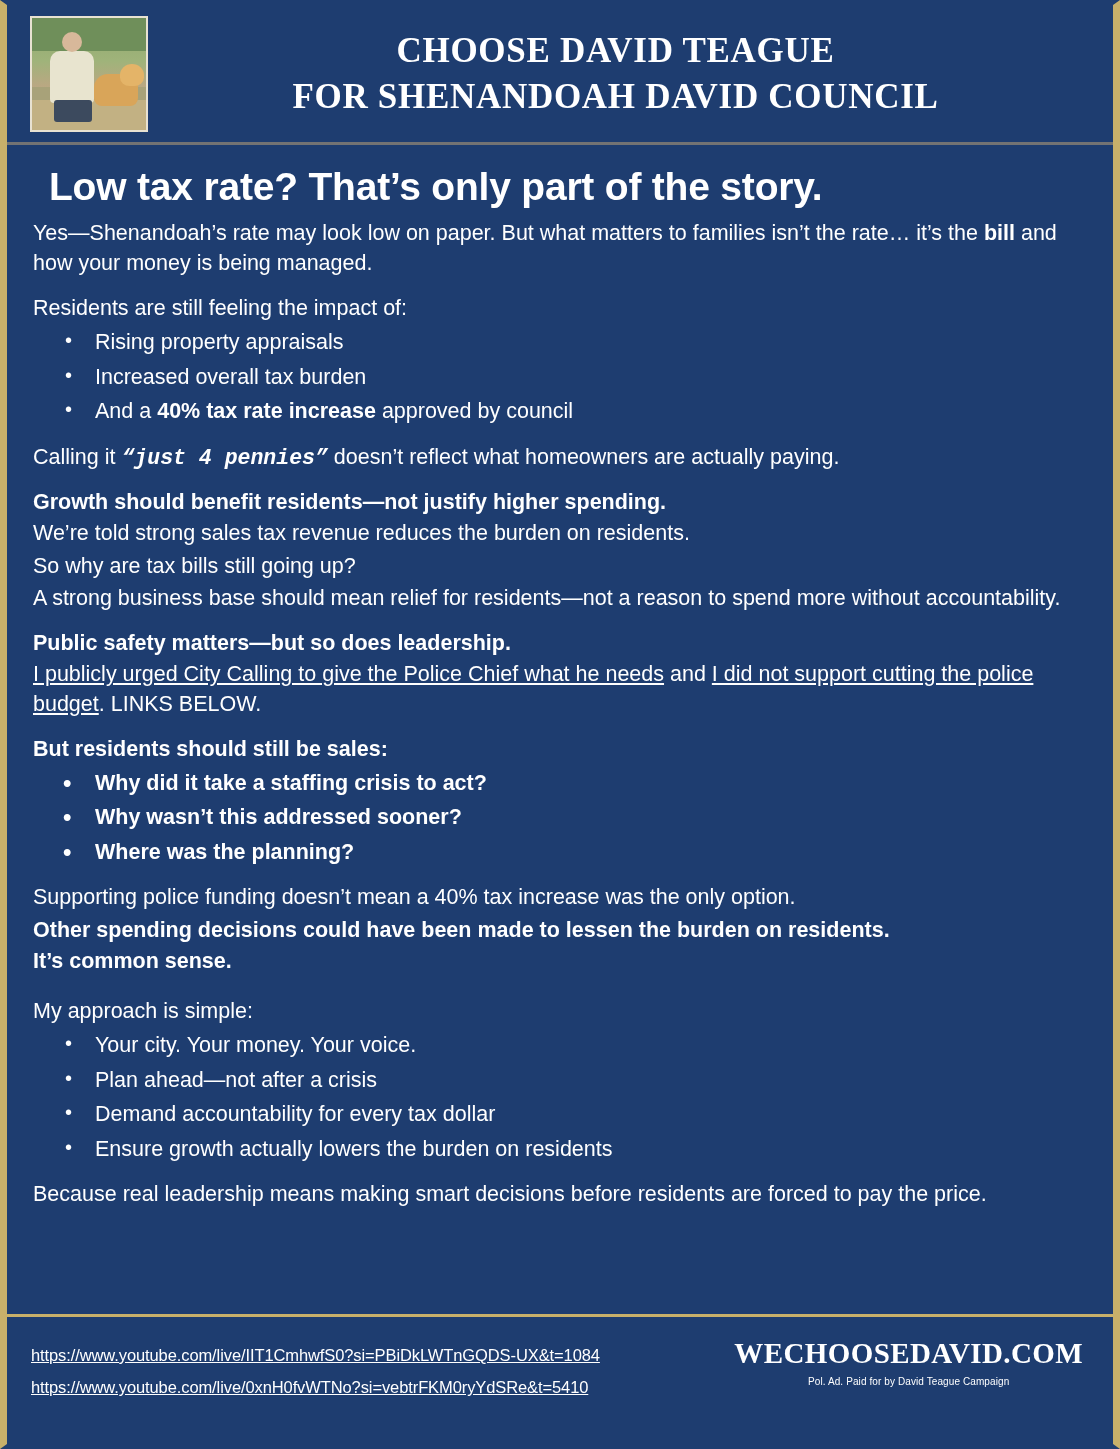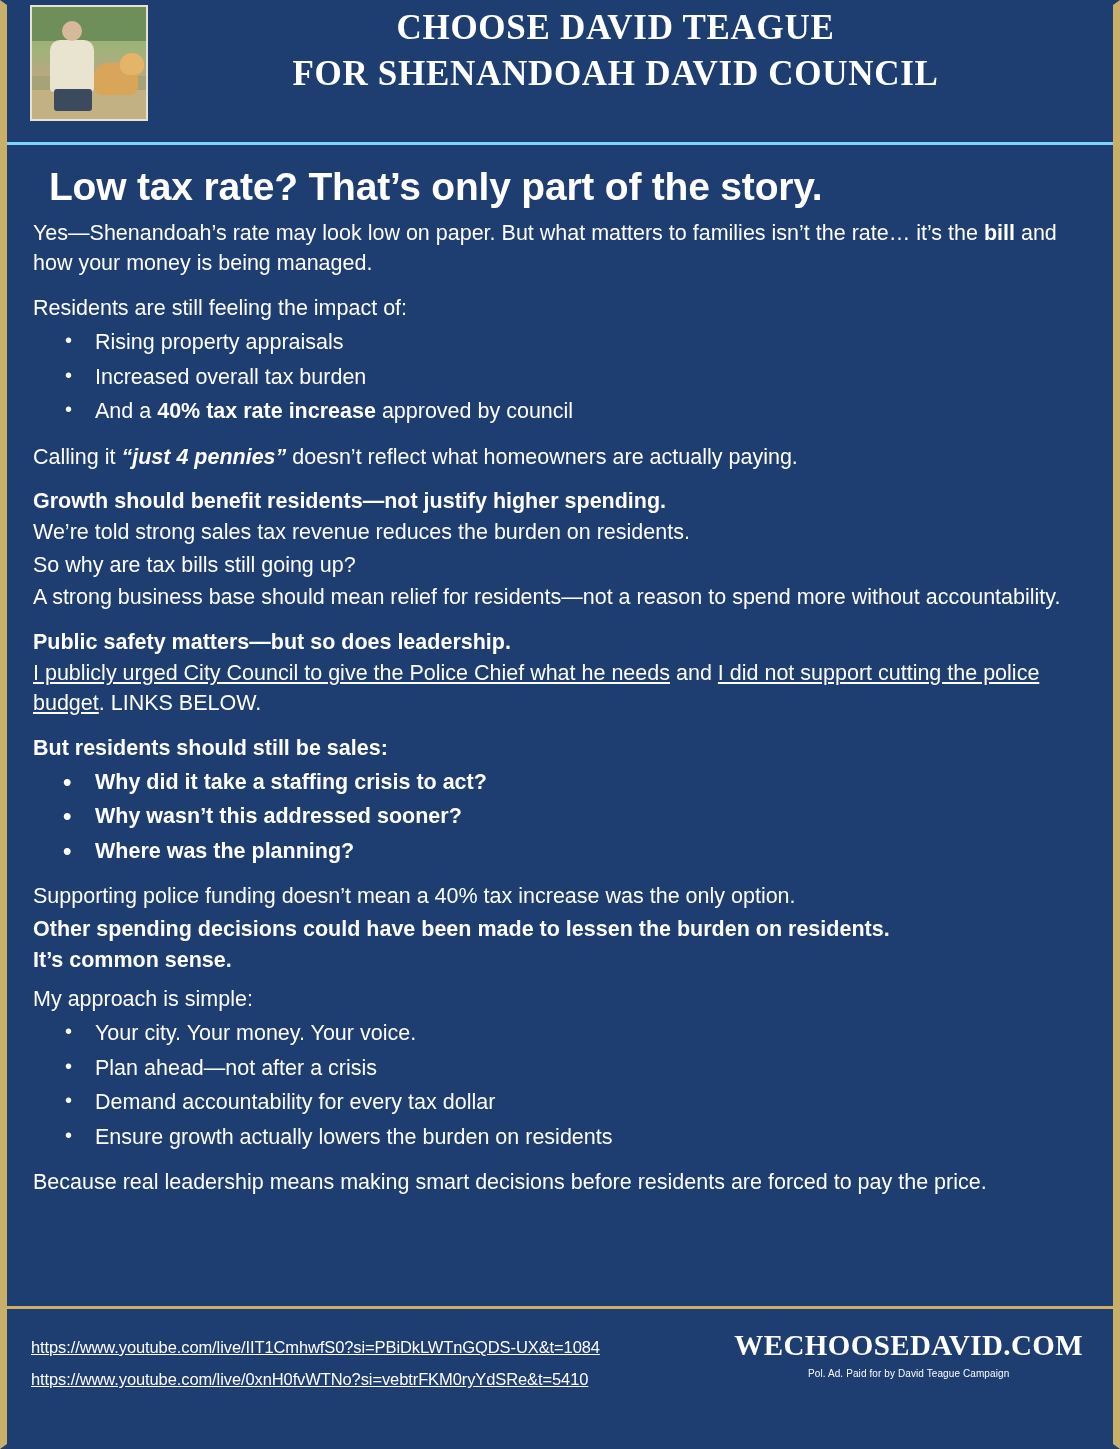--- a/index.html
+++ b/index.html
@@ -21,21 +21,22 @@
     border-right: 7px solid #c8b06a;
     border-top: 5px solid #1e3d70;
     border-bottom: 5px solid #1e3d70;
   }
 
   
   .header {
     position: relative;
     height: 140px;
     display: flex;
-    border-bottom: 3px solid #7dd3fc;
+    align-items: center;
+    border-bottom: 3px solid #737373;
   }
   .photo {
     width: 118px;
     height: 116px;
     margin-left: 23px;
     border: 2px solid #e8e2d2;
     background: linear-gradient(#8fa86d 0%, #9fb37a 38%, #b9a882 60%, #cbb98f 100%);
     position: relative;
     overflow: hidden;
     flex: 0 0 auto;
@@ -77,21 +78,21 @@
     letter-spacing: -0.2px;
   }
   p.para {
     font-size: 21.5px;
     line-height: 1.42;
     margin: 1px 0 14px 0;
   }
   p.tight { margin-bottom: 2px; }
   p.nogap { margin-bottom: 0; }
   .bold { font-weight: bold; }
-  .ital-bold { font-weight: bold; font-style: italic; }
+  .ital-bold { font-weight: bold; font-style: italic; font-family: Liberation Mono, monospace; }
   .underline { text-decoration: underline; }
   .sub-bold {
     font-size: 21.5px;
     font-weight: bold;
     margin: 0 0 1px 0;
     line-height: 1.4;
   }
   ul.list {
     list-style: none;
     margin: 2px 0 13px 0;
@@ -108,21 +109,21 @@
     left: -26px;
     top: 0;
   }
   ul.list.small-bullet li .bullet { font-size: 20px; top: -1px; }
   ul.list.big-bullet li { font-weight: bold; }
   ul.list.big-bullet li .bullet { font-size: 24px; top: -2px; left: -28px; }
 
   
   .footer {
     position: absolute;
-    bottom: 16px;
+    bottom: 8px;
     left: 0;
     right: 0;
     height: 122px;
     border-top: 3px solid #c8b06a;
     display: flex;
     align-items: flex-start;
     padding: 14px 24px 0 24px;
   }
   .links {
     flex: 1 1 auto;
@@ -190,32 +191,32 @@
     </ul>
 
     <p class="para"><span>Calling it </span><span class="ital-bold">“just 4 pennies”</span><span> doesn’t reflect what homeowners are actually paying.</span></p>
 
     <p class="sub-bold">Growth should benefit residents—not justify higher spending.</p>
     <p class="para tight">We’re told strong sales tax revenue reduces the burden on residents.</p>
     <p class="para tight">So why are tax bills still going up?</p>
     <p class="para">A strong business base should mean relief for residents—not a reason to spend more without accountability.</p>
 
     <p class="sub-bold">Public safety matters—but so does leadership.</p>
-    <p class="para"><span class="underline">I publicly urged City Council to give the Police Chief what he needs</span><span> and </span><span class="underline">I did not support cutting the police budget</span><span>. LINKS BELOW.</span></p>
+    <p class="para"><span class="underline">I publicly urged City Calling to give the Police Chief what he needs</span><span> and </span><span class="underline">I did not support cutting the police budget</span><span>. LINKS BELOW.</span></p>
 
     <p class="sub-bold">But residents should still be sales:</p>
     <ul class="list big-bullet">
       <li><span class="bullet">•</span><span>Why did it take a staffing crisis to act?</span></li>
       <li><span class="bullet">•</span><span>Why wasn’t this addressed sooner?</span></li>
       <li><span class="bullet">•</span><span>Where was the planning?</span></li>
     </ul>
 
     <p class="para tight">Supporting police funding doesn’t mean a 40% tax increase was the only option.</p>
     <p class="sub-bold">Other spending decisions could have been made to lessen the burden on residents.</p>
-    <p class="sub-bold" style="margin-bottom:9px;">It’s common sense.</p>
+    <p class="sub-bold" style="margin-bottom:20px;">It’s common sense.</p>
 
     <p class="para nogap">My approach is simple:</p>
     <ul class="list small-bullet">
       <li><span class="bullet">•</span><span>Your city. Your money. Your voice.</span></li>
       <li><span class="bullet">•</span><span>Plan ahead—not after a crisis</span></li>
       <li><span class="bullet">•</span><span>Demand accountability for every tax dollar</span></li>
       <li><span class="bullet">•</span><span>Ensure growth actually lowers the burden on residents</span></li>
     </ul>
 
     <p class="para">Because real leadership means making smart decisions before residents are forced to pay the price.</p>

